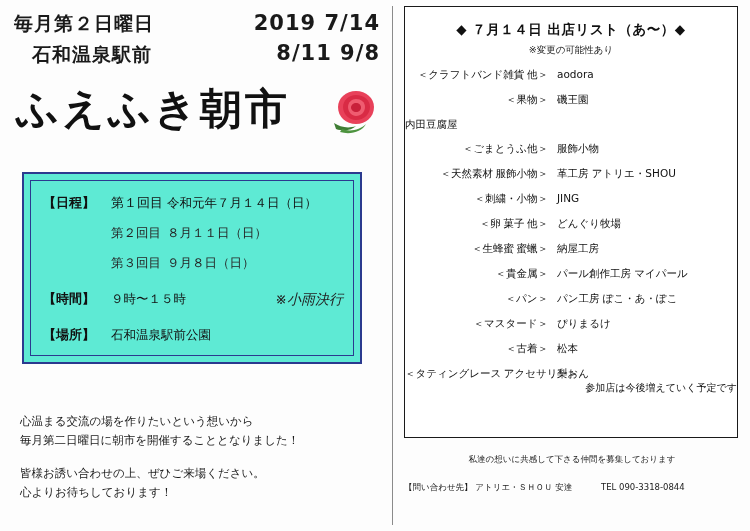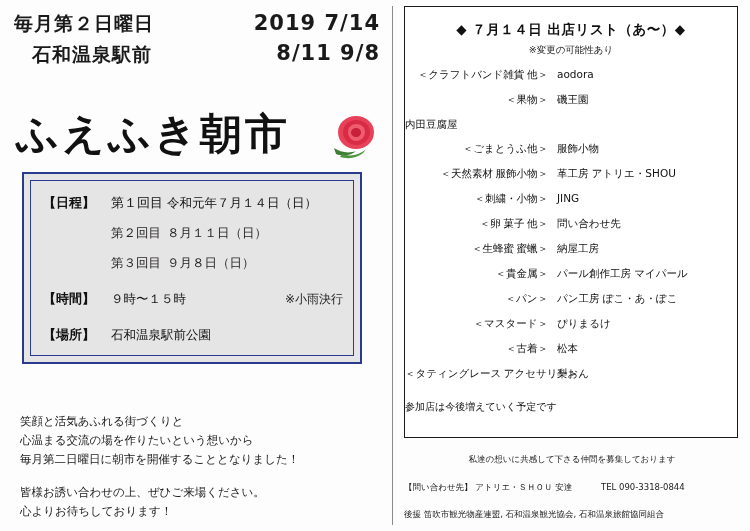--- a/index.html
+++ b/index.html
@@ -54,21 +54,21 @@
     line-height: 30px;
     font-weight: bold;
     text-align: right;
     color: #1a1a1a;
     letter-spacing: 1px;
   }
 
   .title-wrap {
     position: absolute;
     left: 16px;
-    top: 108px;
+    top: 83px;
     width: 370px;
     height: 56px;
   }
   .main-title {
     font-family: "DejaVu Sans", sans-serif;
     font-size: 42px;
     line-height: 52px;
     font-weight: bold;
     letter-spacing: 3px;
     color: #111;
@@ -83,21 +83,21 @@
   }
 
   .info-box {
     position: absolute;
     left: 22px;
     top: 172px;
     width: 340px;
     height: 192px;
     border: 2px solid #2b3a8f;
     box-sizing: border-box;
-    background: #e5e5e5;
+    background: #5eead4;
   }
   .info-inner {
     position: absolute;
     left: 6px;
     top: 6px;
     right: 6px;
     bottom: 6px;
     border: 1px solid #2b3a8f;
     box-sizing: border-box;
     padding: 12px 10px 0 12px;
@@ -122,23 +122,24 @@
   .sub-row {
     display: flex;
     font-size: 12.5px;
     line-height: 20px;
     margin-left: 68px;
   }
   .sub-row .sn { width: 56px; flex: 0 0 56px; }
   .gap-s { height: 10px; }
   .gap-m { height: 16px; }
   .note {
-    font-size: 12px;
+    font-size: 14px;
     margin-left: 10px;
     color: #222;
+    font-style: italic;
   }
 
   .footmsg {
     position: absolute;
     left: 20px;
     top: 412px;
     width: 360px;
     font-size: 11.5px;
     line-height: 19px;
     color: #1a1a1a;
@@ -203,23 +204,22 @@
     box-sizing: border-box;
     white-space: nowrap;
     font-family: Liberation Serif, serif;
   }
   .vend .nm {
     flex: 1 1 auto;
     text-align: left;
     white-space: nowrap;
   }
   .list-foot {
-    text-align: left;
+    text-align: right;
     font-size: 10px;
-    margin-top: 19px;
     color: #111;
   }
 
   .rfoot {
     position: absolute;
     left: 10px;
     top: 452px;
     width: 336px;
     font-size: 8.5px;
     line-height: 14px;
@@ -297,21 +297,20 @@
 
         <div class="row">
           <div class="lbl">【場所】</div>
           <div class="val">石和温泉駅前公園</div>
         </div>
 
       </div>
     </div>
 
     <div class="footmsg">
-      <div>笑顔と活気あふれる街づくりと</div>
       <div>心温まる交流の場を作りたいという想いから</div>
       <div>毎月第二日曜日に朝市を開催することとなりました！</div>
       <div class="blk2">皆様お誘い合わせの上、ぜひご来場ください。</div>
       <div>心よりお待ちしております！</div>
     </div>
 
   </div>
 
   <div class="vdiv"></div>
 
@@ -339,21 +338,21 @@
       <div class="vend">
         <div class="cat">＜天然素材 服飾小物＞</div>
         <div class="nm">革工房 アトリエ・SHOU</div>
       </div>
       <div class="vend">
         <div class="cat">＜刺繍・小物＞</div>
         <div class="nm">JING</div>
       </div>
       <div class="vend">
         <div class="cat">＜卵 菓子 他＞</div>
-        <div class="nm">問い合わせ先</div>
+        <div class="nm">どんぐり牧場</div>
       </div>
       <div class="vend">
         <div class="cat">＜生蜂蜜 蜜蠟＞</div>
         <div class="nm">納屋工房</div>
       </div>
       <div class="vend">
         <div class="cat">＜貴金属＞</div>
         <div class="nm">パール創作工房 マイパール</div>
       </div>
       <div class="vend">
@@ -376,18 +375,17 @@
       <div class="list-foot">参加店は今後増えていく予定です</div>
     </div>
 
     <div class="rfoot">
       <div class="c">私達の想いに共感して下さる仲間を募集しております</div>
       <div class="l1">
         <span>【問い合わせ先】 アトリエ・ＳＨＯＵ  安達</span>
         <span class="tel">TEL</span>
         <span>090-3318-0844</span>
       </div>
-      <div class="l2">後援    笛吹市観光物産連盟, 石和温泉観光協会, 石和温泉旅館協同組合</div>
     </div>
 
   </div>
 
 </div>
 
 </body></html>

